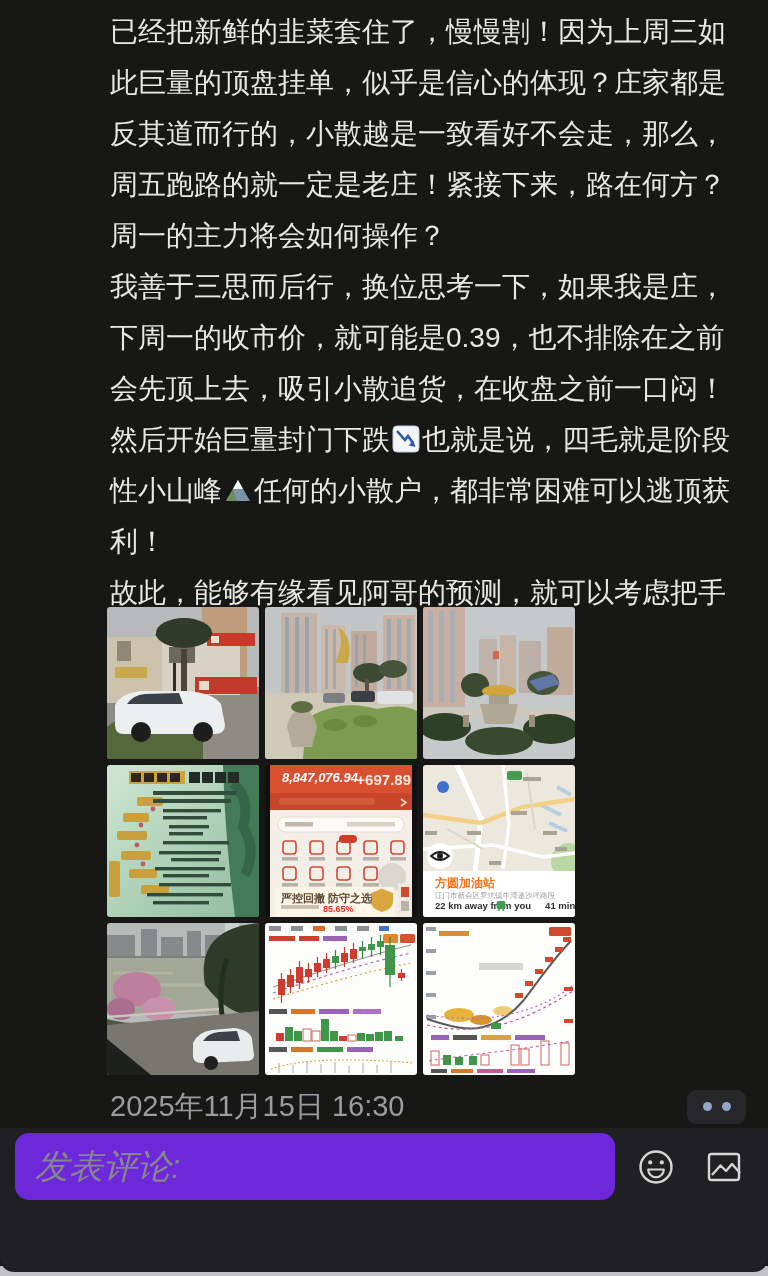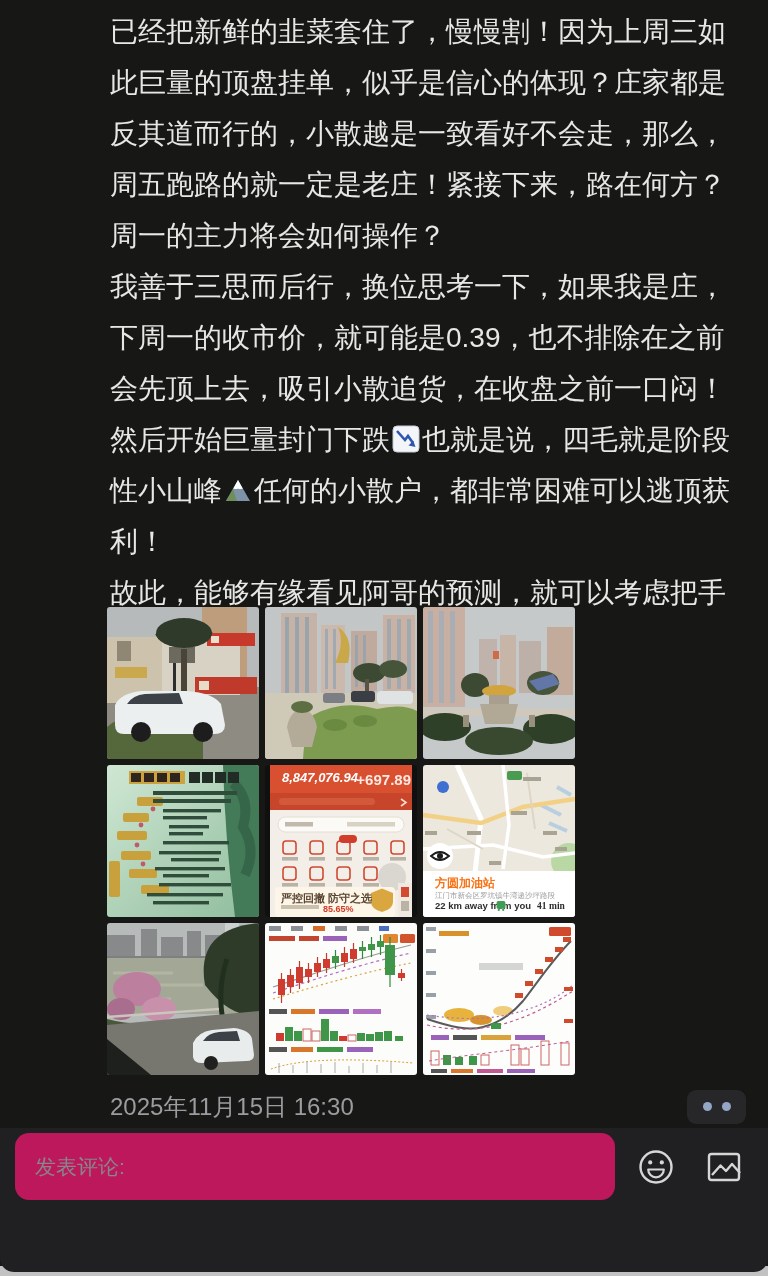--- a/index.html
+++ b/index.html
@@ -26,43 +26,44 @@
   .ovl{position:absolute;white-space:nowrap;}
   
   .fin-balance{top:5px;left:17px;color:#fff;font-weight:bold;font-size:13px;font-style:italic;}
   .fin-change{top:6px;right:6px;color:#ffe9e2;font-weight:bold;font-size:15px;}
   .fin-promo-title{top:126px;left:16px;color:#5a4632;font-weight:bold;font-size:11px;}
   .fin-promo-rate{top:139px;left:58px;color:#d03a28;font-weight:bold;font-size:9px;}
   
   .map-title{top:110px;left:12px;color:#f97316;font-weight:bold;font-size:12px;}
   .map-address{top:126px;left:12px;color:#9b9b9d;font-size:7.5px;}
   .map-meta{top:135px;left:12px;width:132px;display:flex;align-items:center;color:#2e2e30;font-size:9.5px;font-weight:bold;}
-  .map-duration{margin-left:6px;display:flex;align-items:flex-end;gap:2px;font-family:Liberation Serif, serif;}
+  .map-duration{margin-left:14px;display:flex;align-items:flex-end;gap:2px;}
   
   .meta-row{
     margin:13px 22px 0 110px;height:37px;
     display:flex;align-items:center;justify-content:space-between;
   }
-  .timestamp{font-size:24px;color:#9c9ca0;}
+  .timestamp{font-size:29px;color:#9c9ca0;}
   .more-btn{
     width:59px;height:34px;border-radius:9px;background:#27272a;border:none;
     display:flex;align-items:center;justify-content:center;gap:10px;cursor:pointer;
   }
   .more-btn .dot{width:9px;height:9px;border-radius:50%;background:#93a6c4;}
   
   .footer-strip{position:absolute;left:0;right:0;bottom:0;height:10px;background:#c2c2c4;z-index:1;}
   .comment-panel{
     position:absolute;left:0;right:0;top:1128px;bottom:4px;z-index:2;
     background:#202022;border-radius:0 0 14px 14px;
   }
   .comment-input{
     position:absolute;left:15px;top:5px;width:600px;height:67px;box-sizing:border-box;
-    background:#be185d;border:none;outline:none;border-radius:14px;
-    padding:0 20px;color:#dddddd;font-size:21px;
+    background:#6d28d9;border:none;outline:none;border-radius:14px;
+    padding:0 20px;color:#dddddd;font-size:34px;
     font-family:"Liberation Sans","DejaVu Sans",sans-serif;
+    font-style:italic;
   }
   .comment-input::placeholder{color:#86868b;opacity:1;}
   .icon-btn{position:absolute;width:38px;height:38px;top:20px;background:none;border:none;padding:0;cursor:pointer;}
   .icon-btn svg{width:100%;height:100%;display:block;}
   .emoji-btn{left:637px;}
   .image-btn{left:705px;}
 </style>
 </head>
 <body>
 

